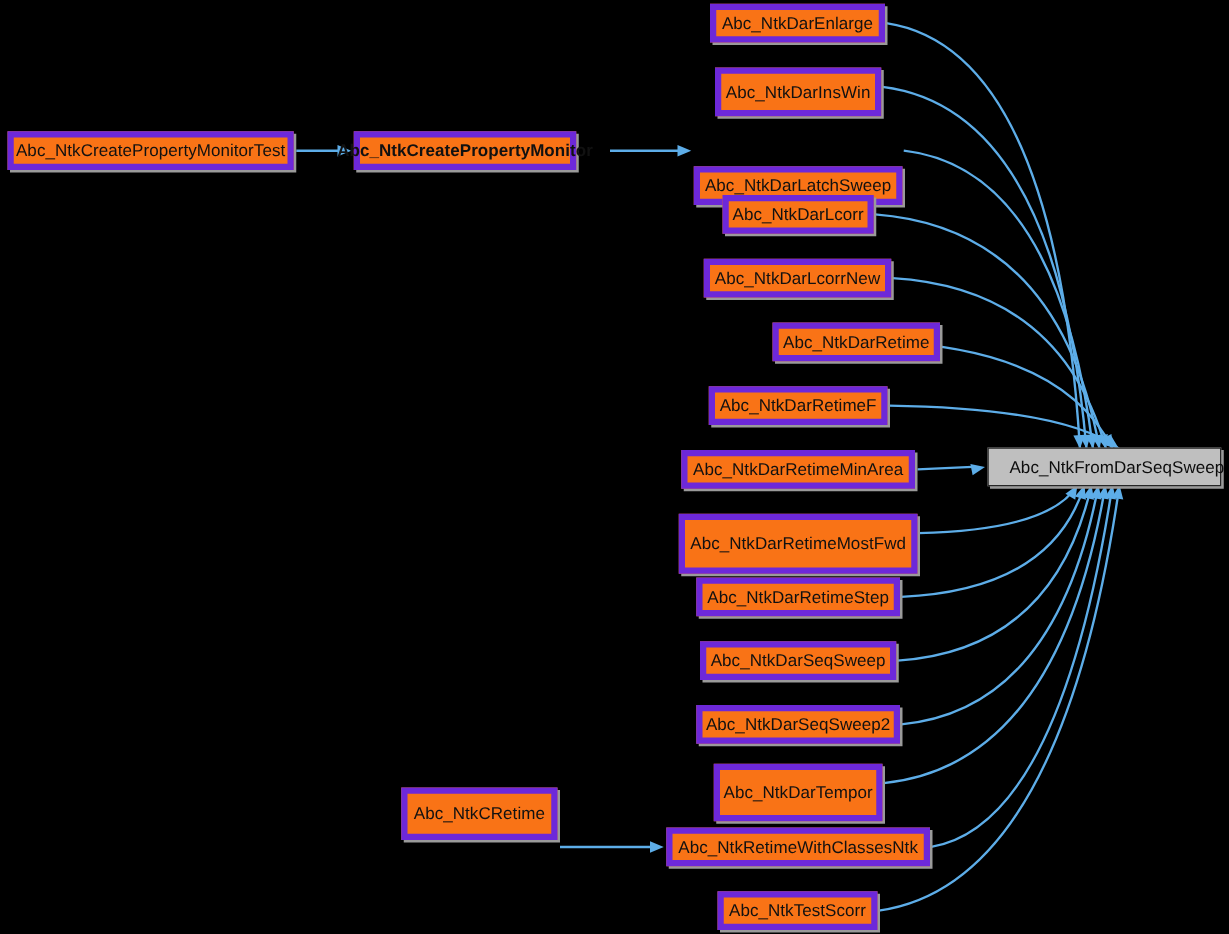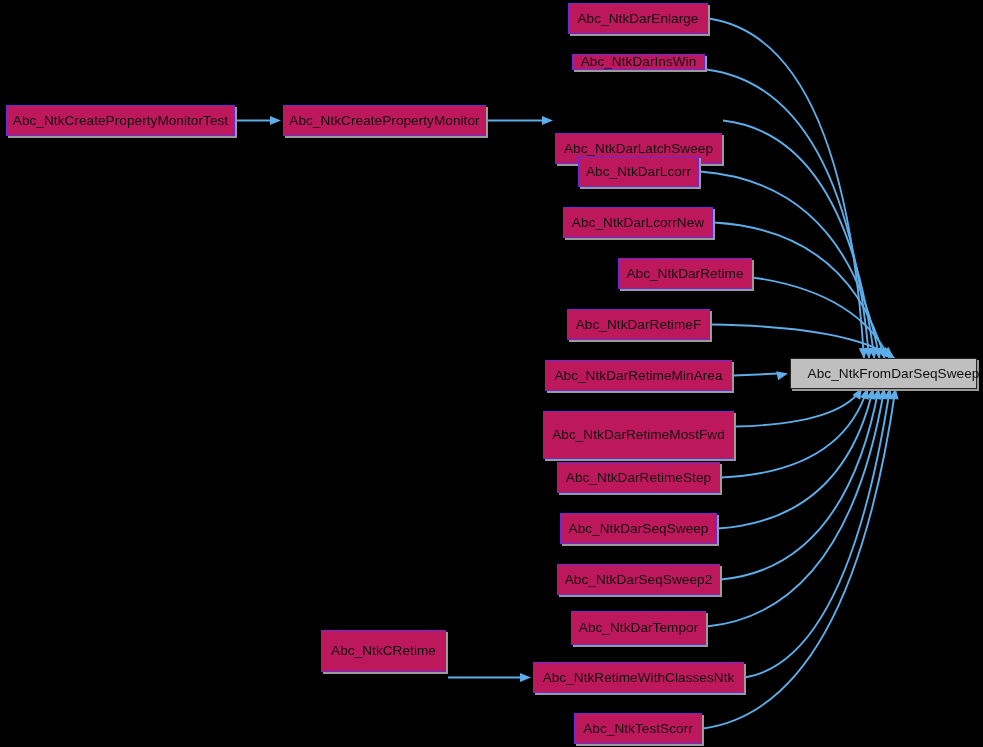--- a/index.html
+++ b/index.html
@@ -20,22 +20,22 @@
     position: absolute;
     left: 0;
     top: 0;
     width: 983px;
     height: 747px;
     pointer-events: none;
   }
   .node {
     position: absolute;
     box-sizing: border-box;
-    background: #be185d;
-    border: 1px solid #6d28d9;
+    background: #f97316;
+    border: 5px solid #6d28d9;
     box-shadow: 2px 2px 0 0 #9a9a9a;
     display: flex;
     align-items: center;
     justify-content: center;
     white-space: nowrap;
     z-index: 5;
   }
   .node .label {
     font-family: "Liberation Sans", sans-serif;
     font-size: 13.6px;
@@ -90,27 +90,27 @@
       <polygon points="884.4,388 887.0970414818913,399.6140418134669 878.0264180502896,398.0765794360153" fill="#5dade8"></polygon>
       <path d="M 745 677.5 Q 848 660.13 890 388" fill="none" stroke="#5dade8" stroke-width="1.9"></path>
       <polygon points="890,388 892.8683210302115,399.5729311096042 883.7759745594005,398.1696365379875" fill="#5dade8"></polygon>
       <path d="M 703 728.5 Q 849.6 708.07 895.6 388" fill="none" stroke="#5dade8" stroke-width="1.9"></path>
       <polygon points="895.6,388 898.5883909205454,399.5425092465201 889.4819570467039,398.2337456691879" fill="#5dade8"></polygon>
     </svg>
   <div id="node-layer">
       <div class="node" style="left: 6px; top: 105px; width: 229px; height: 31px;">
         <span class="label">Abc_NtkCreatePropertyMonitorTest</span>
       </div>
-      <div class="node" style="left: 283px; top: 105px; width: 203px; height: 31px;">
+      <div class="node" style="left: 283px; top: 105px; width: 178px; height: 31px; font-weight: bold;">
         <span class="label">Abc_NtkCreatePropertyMonitor</span>
       </div>
       <div class="node" style="left: 568px; top: 3px; width: 140px; height: 31px;">
         <span class="label">Abc_NtkDarEnlarge</span>
       </div>
-      <div class="node" style="left: 572px; top: 54px; width: 133px; height: 16px;">
+      <div class="node" style="left: 572px; top: 54px; width: 133px; height: 39px;">
         <span class="label">Abc_NtkDarInsWin</span>
       </div>
       <div class="node" style="left: 555px; top: 105px; width: 167px; height: 31px; margin-top: 28px;">
         <span class="label">Abc_NtkDarLatchSweep</span>
       </div>
       <div class="node" style="left: 578px; top: 156px; width: 121px; height: 31px;">
         <span class="label">Abc_NtkDarLcorr</span>
       </div>
       <div class="node" style="left: 563px; top: 207px; width: 150px; height: 31px; text-align: center;">
         <span class="label">Abc_NtkDarLcorrNew</span>
@@ -129,21 +129,21 @@
       </div>
       <div class="node" style="left: 557px; top: 462px; width: 163px; height: 31px;">
         <span class="label">Abc_NtkDarRetimeStep</span>
       </div>
       <div class="node" style="left: 560px; top: 513px; width: 157px; height: 31px;">
         <span class="label">Abc_NtkDarSeqSweep</span>
       </div>
       <div class="node" style="left: 557px; top: 564px; width: 163px; height: 31px;">
         <span class="label">Abc_NtkDarSeqSweep2</span>
       </div>
-      <div class="node" style="left: 571px; top: 611px; width: 135px; height: 34px;">
+      <div class="node" style="left: 571px; top: 611px; width: 135px; height: 46px;">
         <span class="label">Abc_NtkDarTempor</span>
       </div>
       <div class="node" style="left: 321px; top: 630px; width: 125px; height: 42px;">
         <span class="label">Abc_NtkCRetime</span>
       </div>
       <div class="node" style="left: 533px; top: 662px; width: 211px; height: 31px;">
         <span class="label">Abc_NtkRetimeWithClassesNtk</span>
       </div>
       <div class="node" style="left: 574px; top: 713px; width: 128px; height: 31px;">
         <span class="label">Abc_NtkTestScorr</span>

